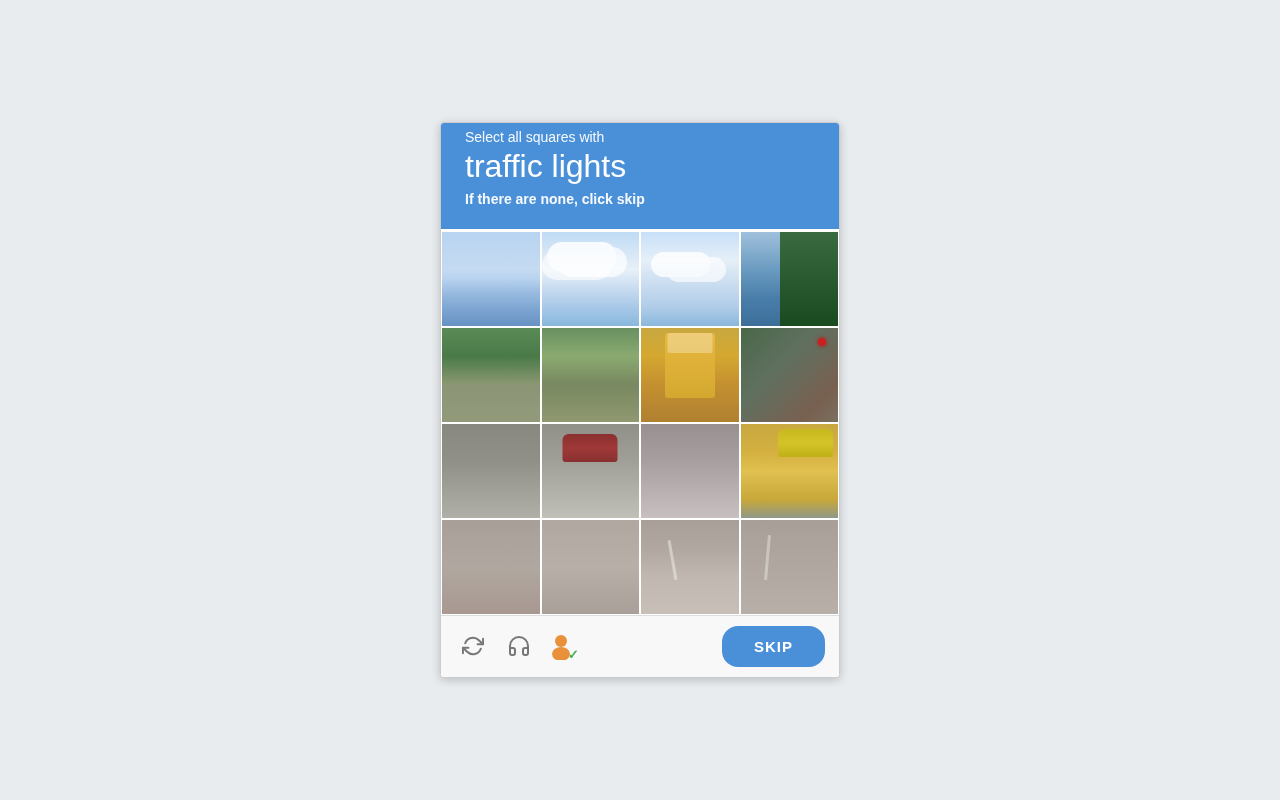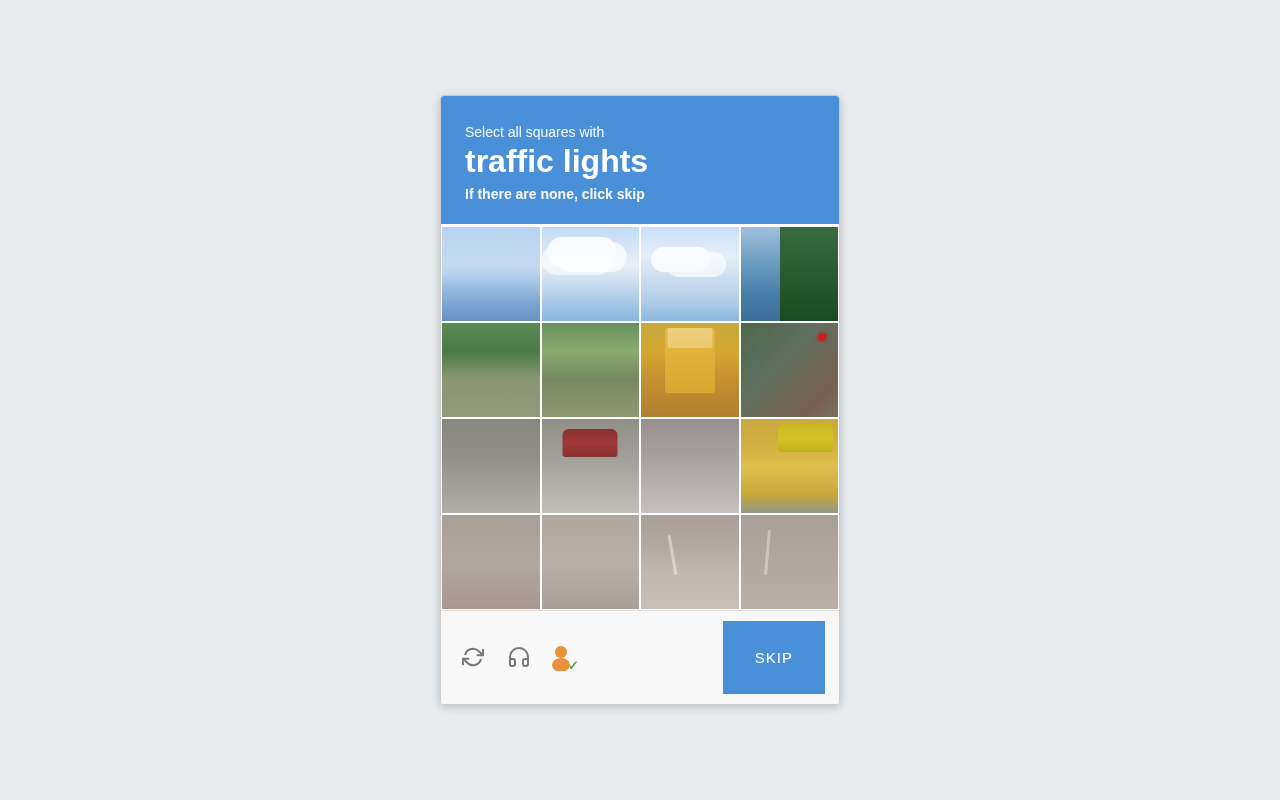--- a/index.html
+++ b/index.html
@@ -18,34 +18,34 @@
       width: 400px;
       background: #fff;
       border: 1px solid #ccc;
       border-radius: 4px;
       box-shadow: 0 2px 10px rgba(0,0,0,0.2);
       overflow: hidden;
     }
 
     .captcha-header {
       background-color: #4a90d9;
-      padding: 28px 24px 22px 24px;
+      padding: 6px 24px 22px 24px;
       color: white;
     }
 
     .captcha-header .subtitle {
       font-size: 14px;
       font-weight: 400;
       margin-bottom: 4px;
       opacity: 0.95;
     }
 
     .captcha-header .main-title {
       font-size: 32px;
-      font-weight: 700;
+      font-weight: 400;
       margin-bottom: 6px;
       line-height: 1.1;
     }
 
     .captcha-header .hint {
       font-size: 14px;
       font-weight: 700;
       opacity: 0.95;
     }
 
@@ -231,25 +231,25 @@
       color: #666;
       font-size: 20px;
       border-radius: 50%;
       transition: background 0.15s;
     }
 
     .skip-button {
       background: #4a90d9;
       color: white;
       border: none;
-      padding: 28px 32px;
+      padding: 12px 32px;
       font-size: 15px;
-      font-weight: 400;
+      font-weight: 700;
       letter-spacing: 1px;
-      border-radius: 0;
+      border-radius: 16px;
       cursor: pointer;
       margin-left: auto;
     }
 
     
     .user-svg-wrap {
       position: relative;
       display: flex;
       align-items: flex-end;
     }

